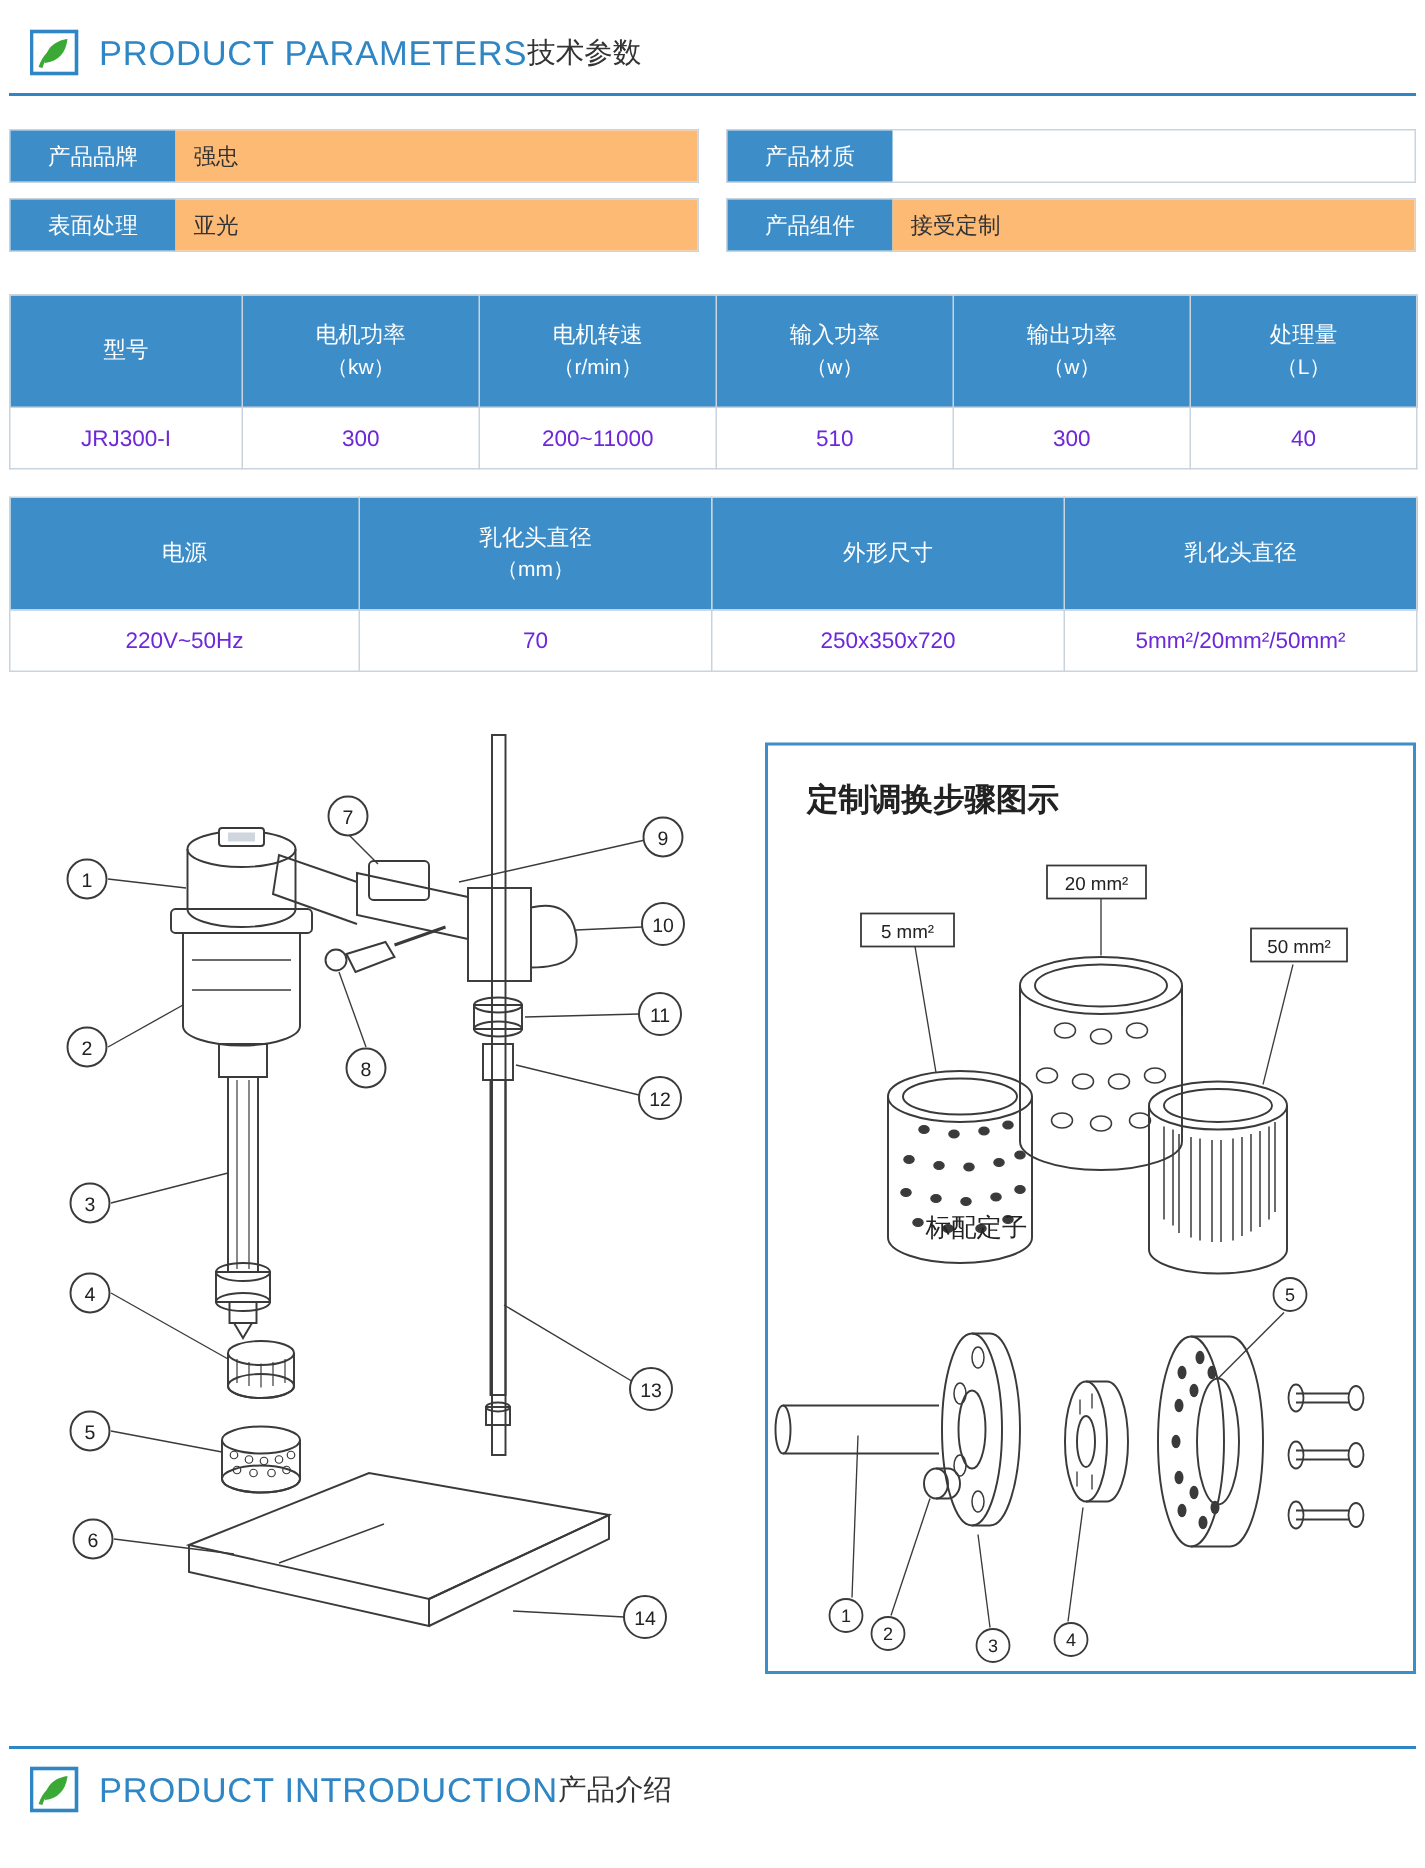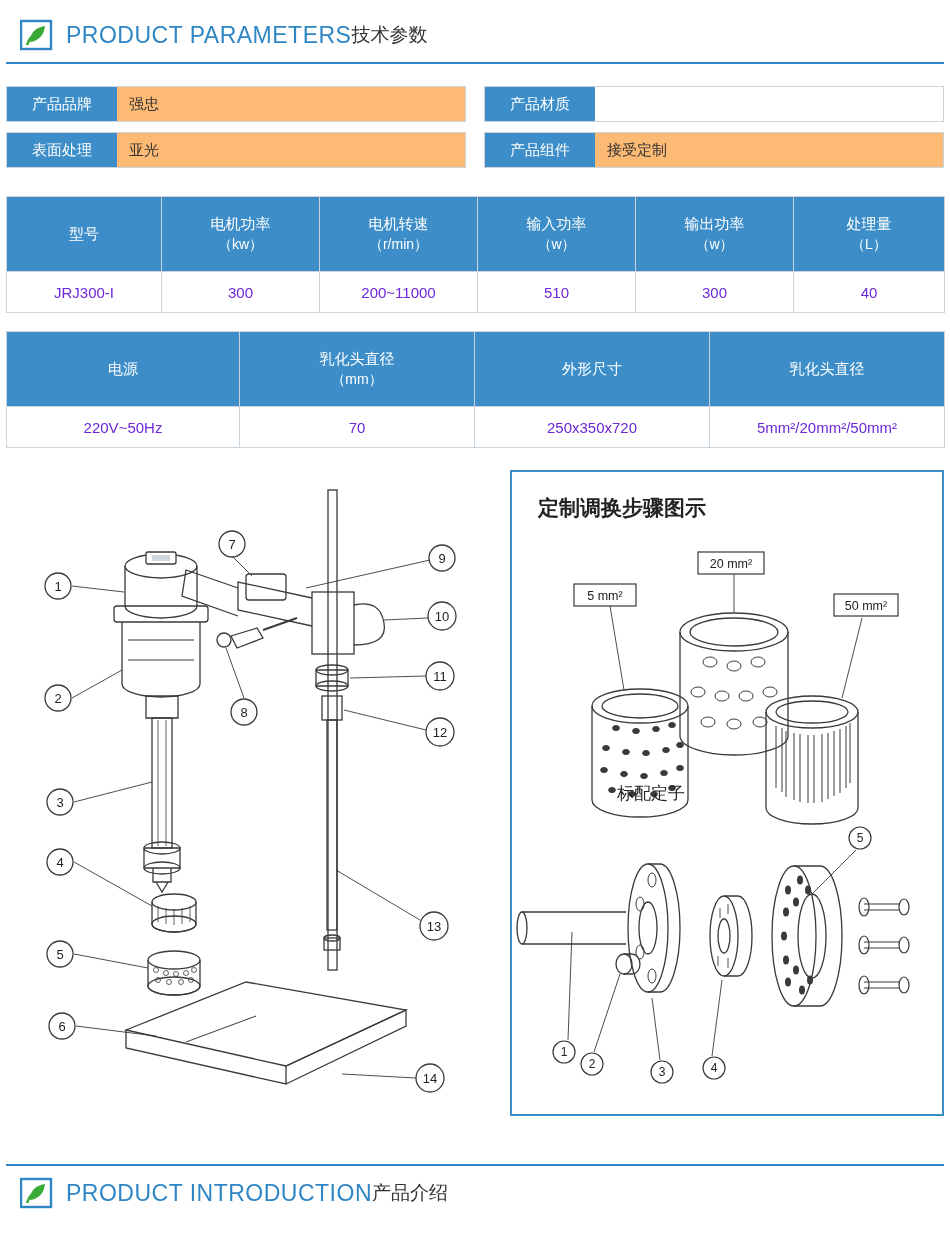--- a/index.html
+++ b/index.html
@@ -124,21 +124,21 @@
     height: 660px;
   }
   .illus-left {
     width: 490px;
     position: relative;
   }
   .illus-right {
     flex: 1;
     border: 2px solid #3c8dc8;
     position: relative;
-    margin-top: 0;
+    margin-top: 25px;
     margin-bottom: 14px;
   }
   .illus-right-title {
     position: absolute;
     top: 22px;
     left: 26px;
     font-size: 21px;
     font-weight: bold;
     color: #222;
   }

